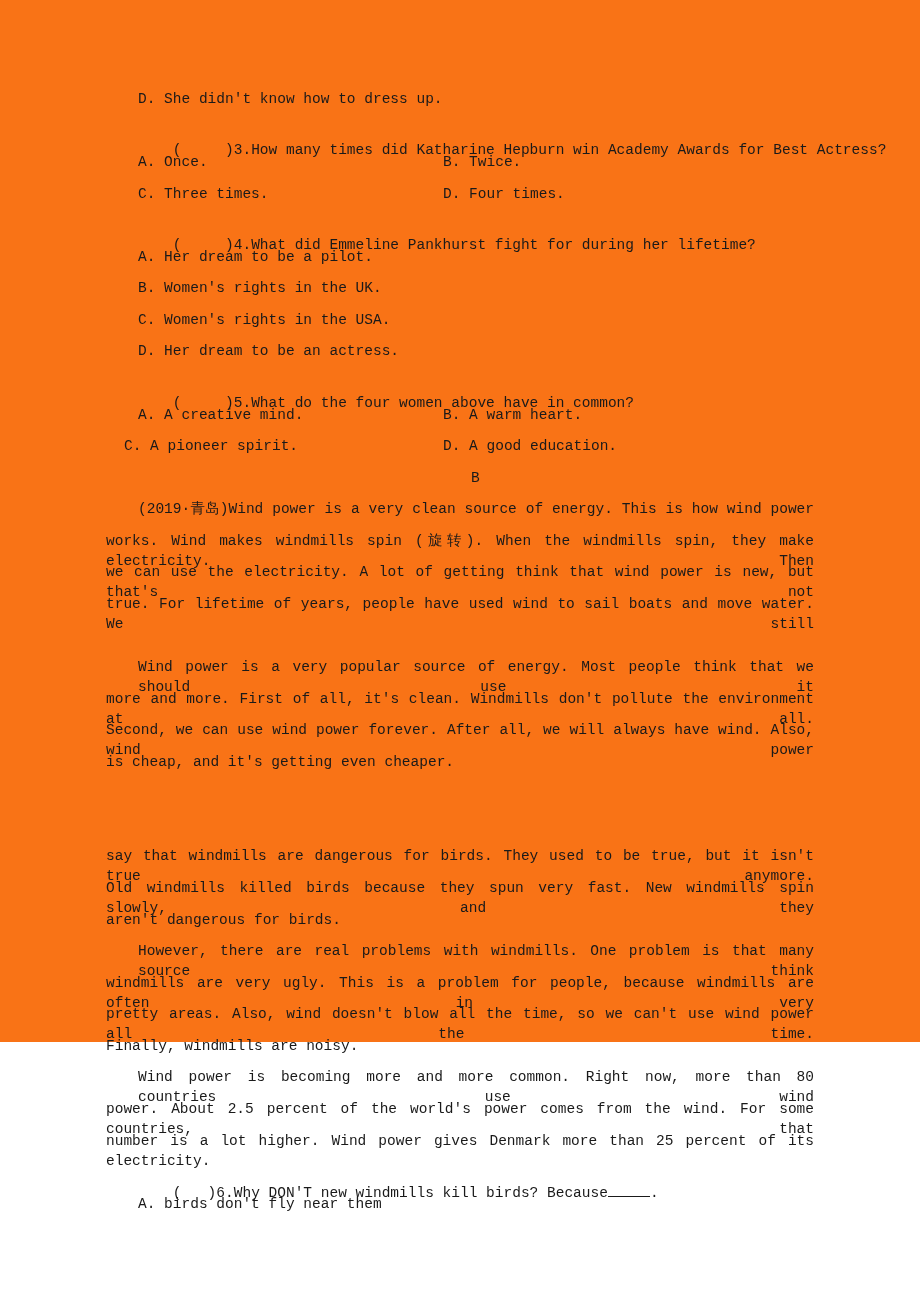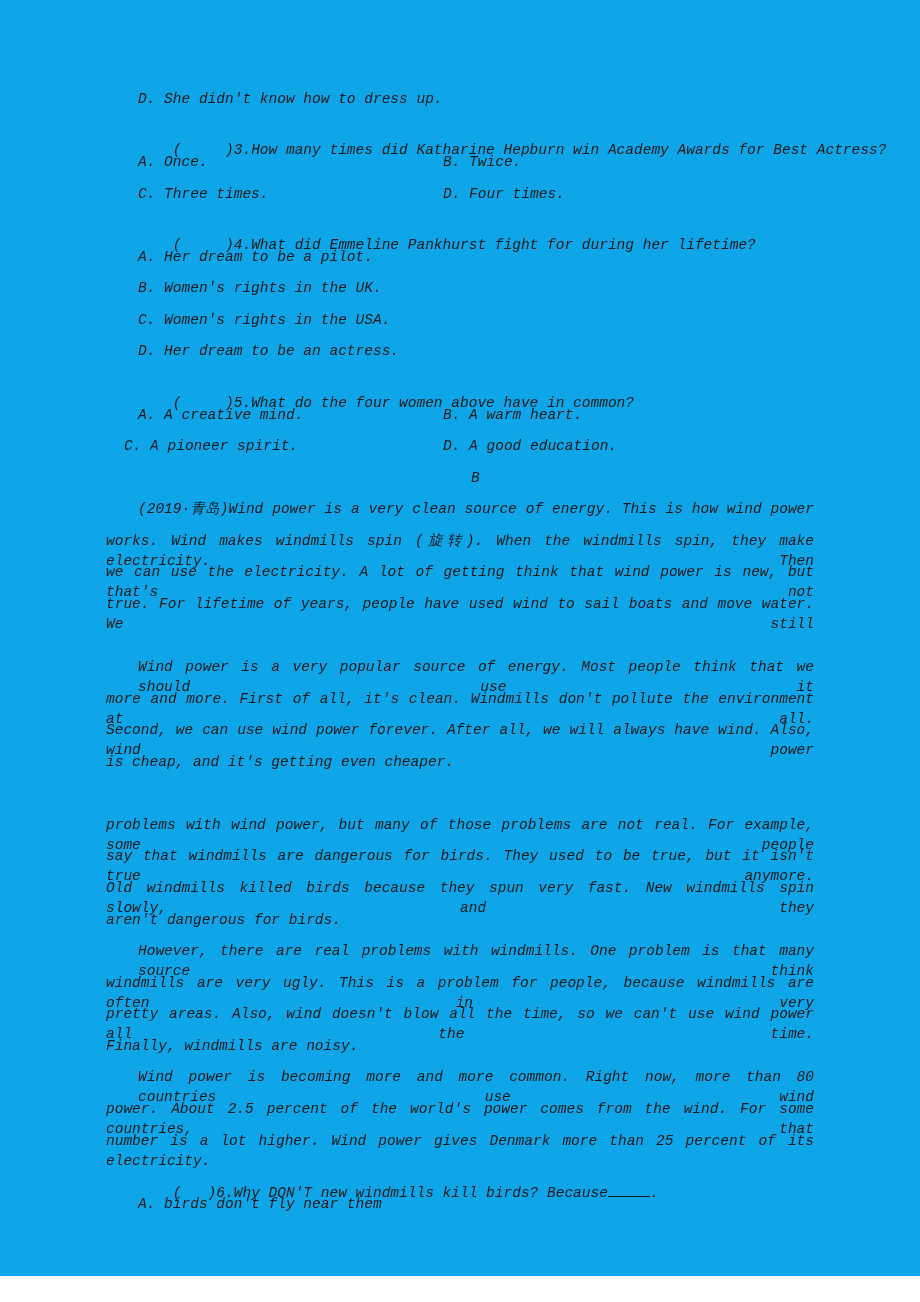--- a/index.html
+++ b/index.html
@@ -11,23 +11,22 @@
     width: 920px;
     height: 1302px;
     position: relative;
     overflow: hidden;
     font-family: "Liberation Mono", "DejaVu Sans Mono", monospace;
     color: #1a1a1a;
   }
   .page {
     position: absolute;
     left: 0; top: 0;
-    width: 920px; height: 1276px;
-    background: #0ea5e9;
-    font-style: italic;
+    width: 920px; height: 1042px;
+    background: #f97316;
   }
   .line {
     position: absolute;
     font-size: 14.5px;
     line-height: 20px;
     white-space: pre;
     color: #1a1a1a;
     letter-spacing: 0px;
   }
   .justify {
@@ -93,21 +92,20 @@
   <div class="line justify-indent" style="left:138px; top:499px;">(2019·青岛)Wind power is a very clean source of energy. This is how wind power</div>
   <div class="line justify" style="left:106px; top:531px;">works. Wind makes windmills spin (旋转). When the windmills spin, they make electricity. Then</div>
   <div class="line justify" style="left:106px; top:562px;">we can use the electricity. A lot of getting think that wind power is new, but that's not</div>
   <div class="line justify" style="left:106px; top:594px;">true. For lifetime of years, people have used wind to sail boats and move water. We still</div>
 
   <div class="line justify-indent" style="left:138px; top:657px;">Wind power is a very popular source of energy. Most people think that we should use it</div>
   <div class="line justify" style="left:106px; top:689px;">more and more. First of all, it's clean. Windmills don't pollute the environment at all.</div>
   <div class="line justify" style="left:106px; top:720px;">Second, we can use wind power forever. After all, we will always have wind. Also, wind power</div>
   <div class="line" style="left:106px; top:752px;">is cheap, and it's getting even cheaper.</div>
 
-  <div class="line justify" style="left:106px; top:815px;">problems with wind power, but many of those problems are not real. For example, some people</div>
   <div class="line justify" style="left:106px; top:846px;">say that windmills are dangerous for birds. They used to be true, but it isn't true anymore.</div>
   <div class="line justify" style="left:106px; top:878px;">Old windmills killed birds because they spun very fast. New windmills spin slowly, and they</div>
   <div class="line" style="left:106px; top:910px;">aren't dangerous for birds.</div>
 
   <div class="line justify-indent" style="left:138px; top:941px;">However, there are real problems with windmills. One problem is that many source think</div>
   <div class="line justify" style="left:106px; top:973px;">windmills are very ugly. This is a problem for people, because windmills are often in very</div>
   <div class="line justify" style="left:106px; top:1004px;">pretty areas. Also, wind doesn't blow all the time, so we can't use wind power all the time.</div>
   <div class="line" style="left:106px; top:1036px;">Finally, windmills are noisy.</div>
 
   <div class="line justify-indent" style="left:138px; top:1067px;">Wind power is becoming more and more common. Right now, more than 80 countries use wind</div>

